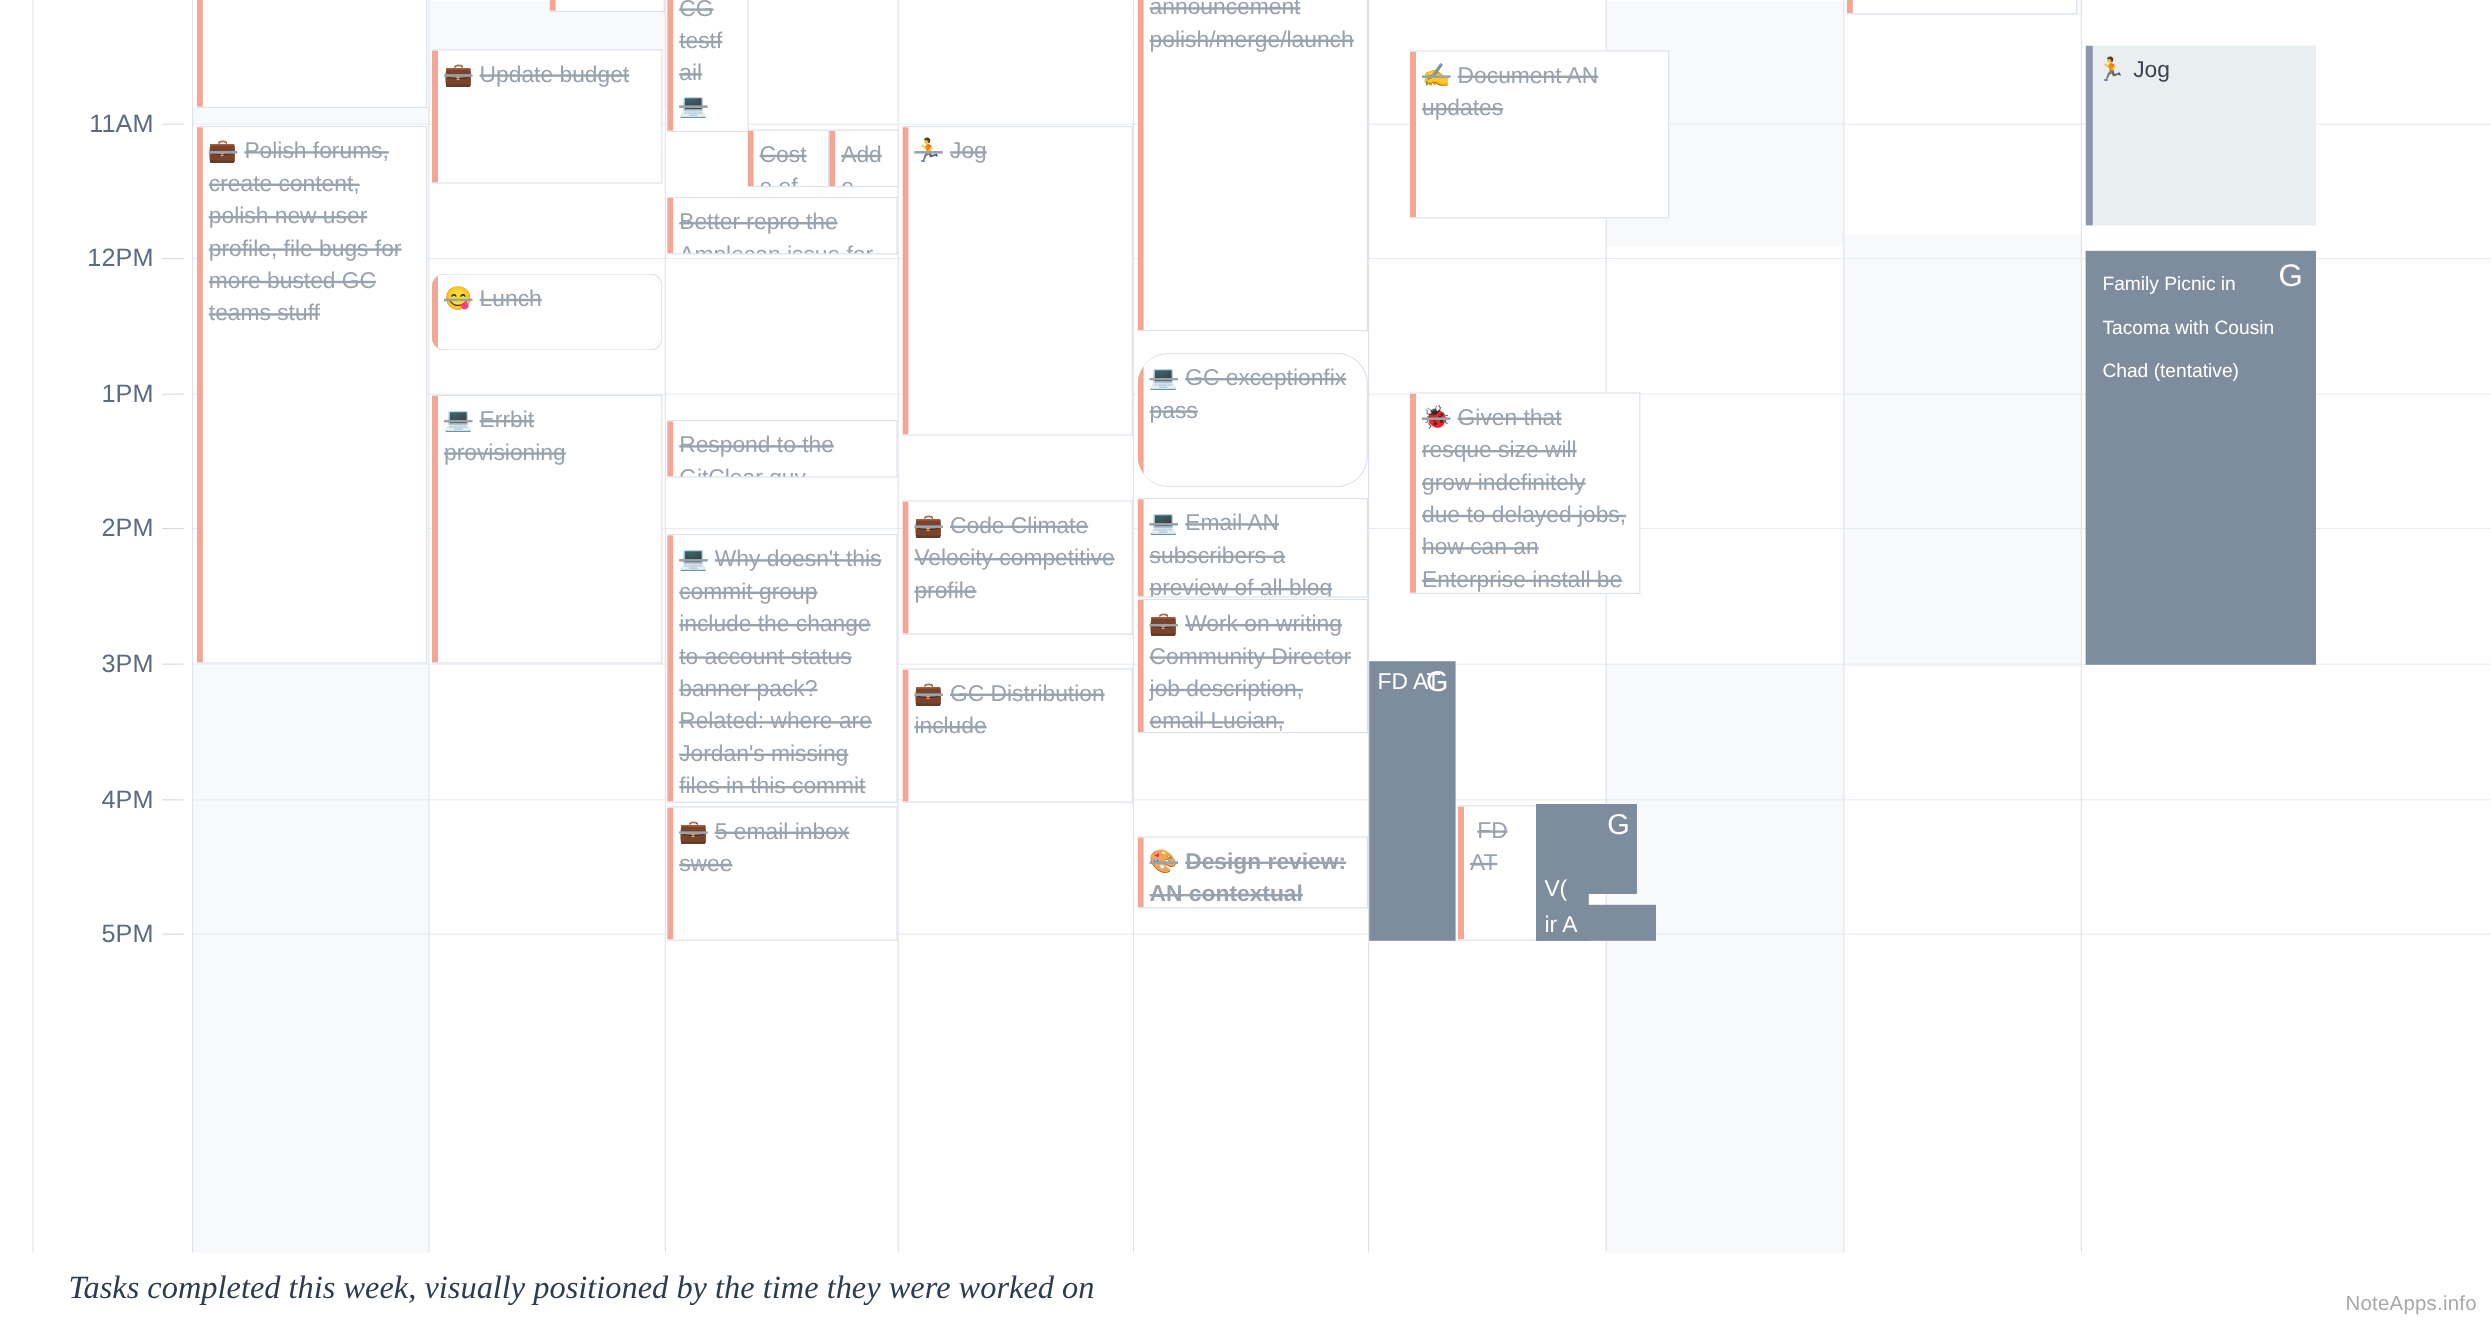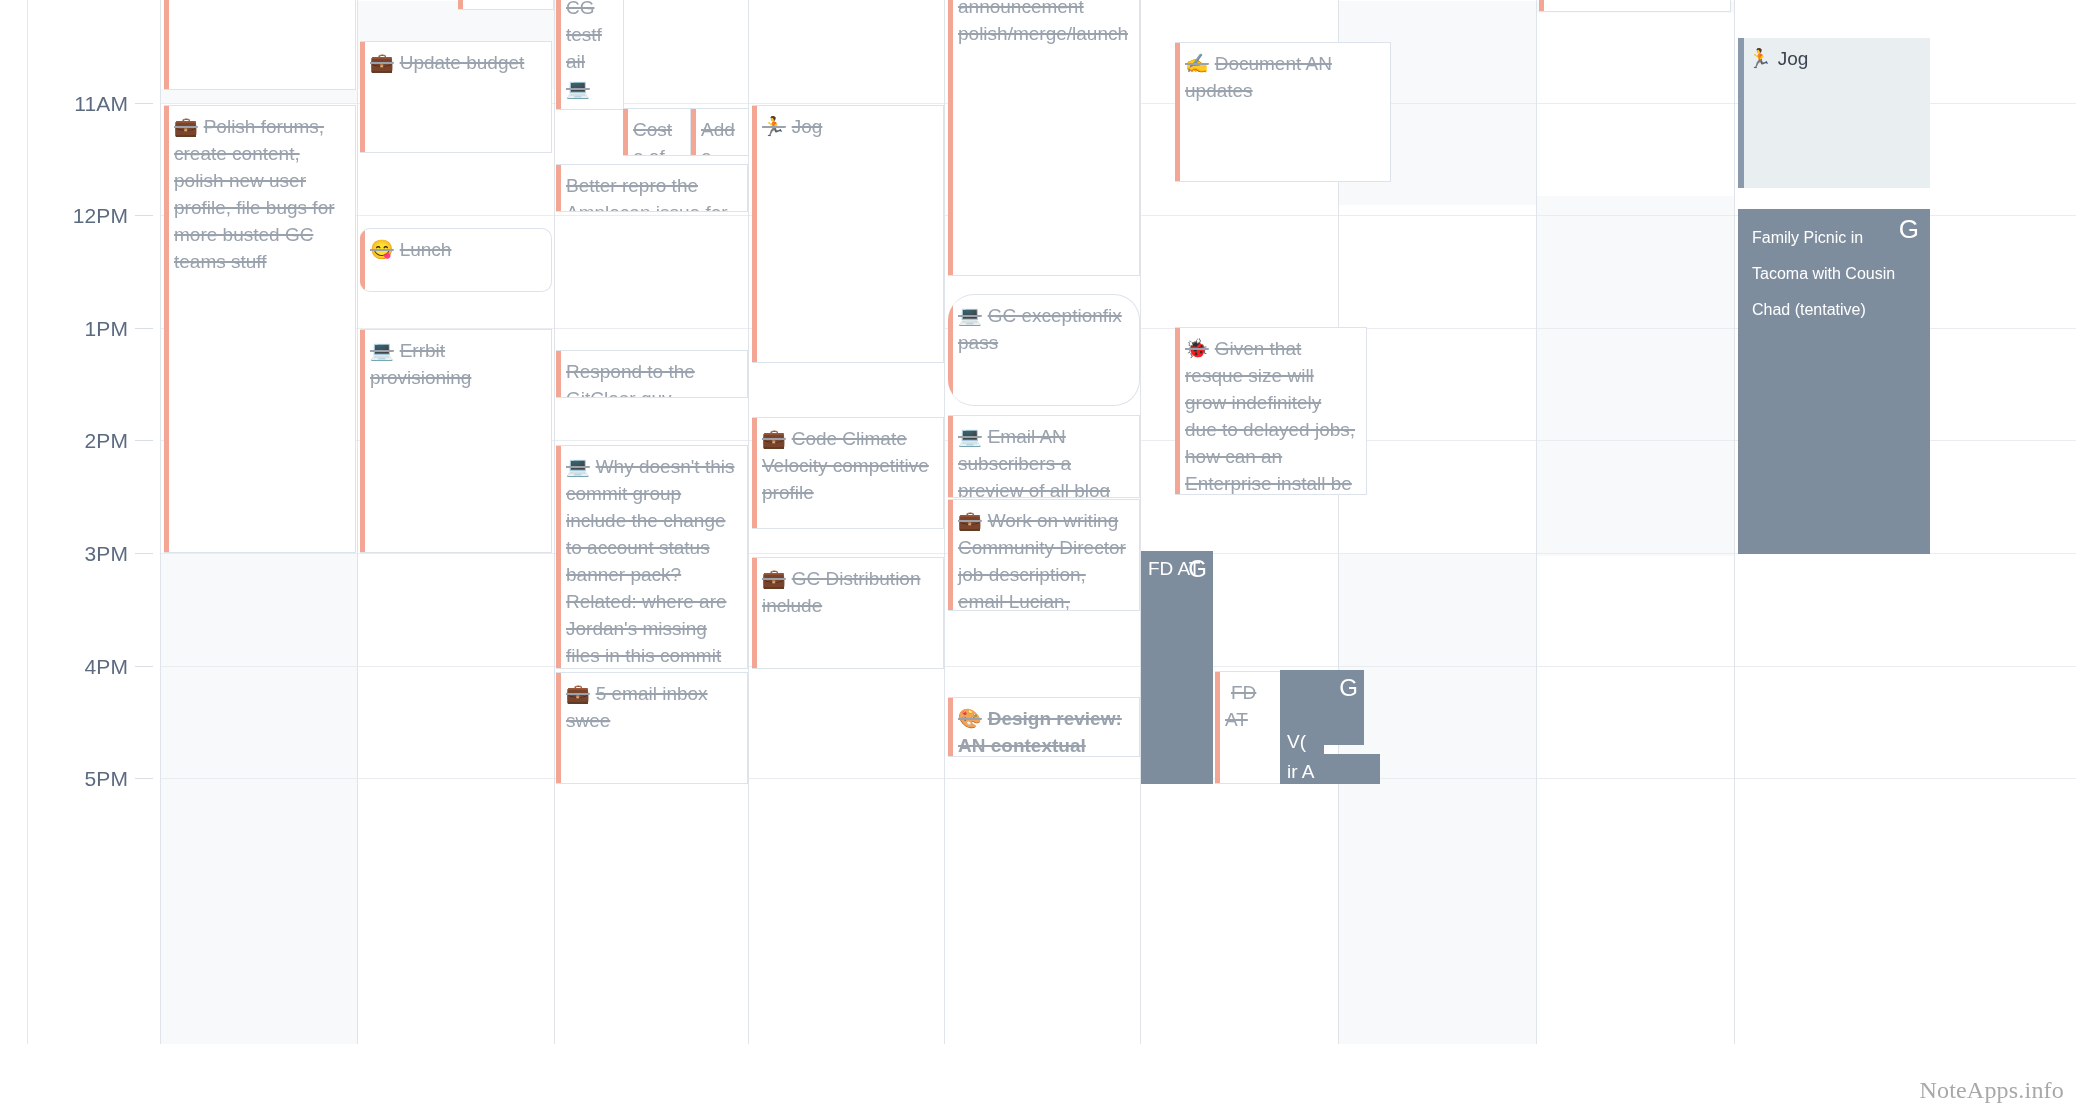--- a/index.html
+++ b/index.html
@@ -91,21 +91,21 @@
   .ev.slate.tiny .gicon{right:6px;top:4px;font-size:24px;}
 
   
   #caption{
     position:absolute;left:57px;top:1058px;
     font-family:"Liberation Serif", serif;
     font-style:italic;font-size:27px;color:#2e3b4e;white-space:nowrap;
   }
   #watermark{
     position:absolute;right:12px;top:1077px;
-    font-size:24px;color:#a8a8a8;letter-spacing:.2px;font-family:Liberation Serif, serif;
+    font-size:17px;color:#a8a8a8;letter-spacing:.2px;
   }
 </style>
 </head>
 <body>
 
 <div id="app">
 
   <div id="cal-viewport">
 
     <div class="edge-rule"></div>
@@ -285,15 +285,16 @@
         <span class="txt"><span class="emo">🏃</span><span>Jog</span></span>
       </div>
       <div class="ev slate" style="left:1578px;top:209px;width:192px;height:345px;">
         <span class="gicon">G</span>
         <span class="txt">Family Picnic in Tacoma with Cousin Chad (tentative)</span>
       </div>
 
     </div>
   </div>
 
+  <div id="caption">Tasks completed this week, visually positioned by the time they were worked on</div>
   <div id="watermark">NoteApps.info</div>
 
 </div>
 
 </body></html>

